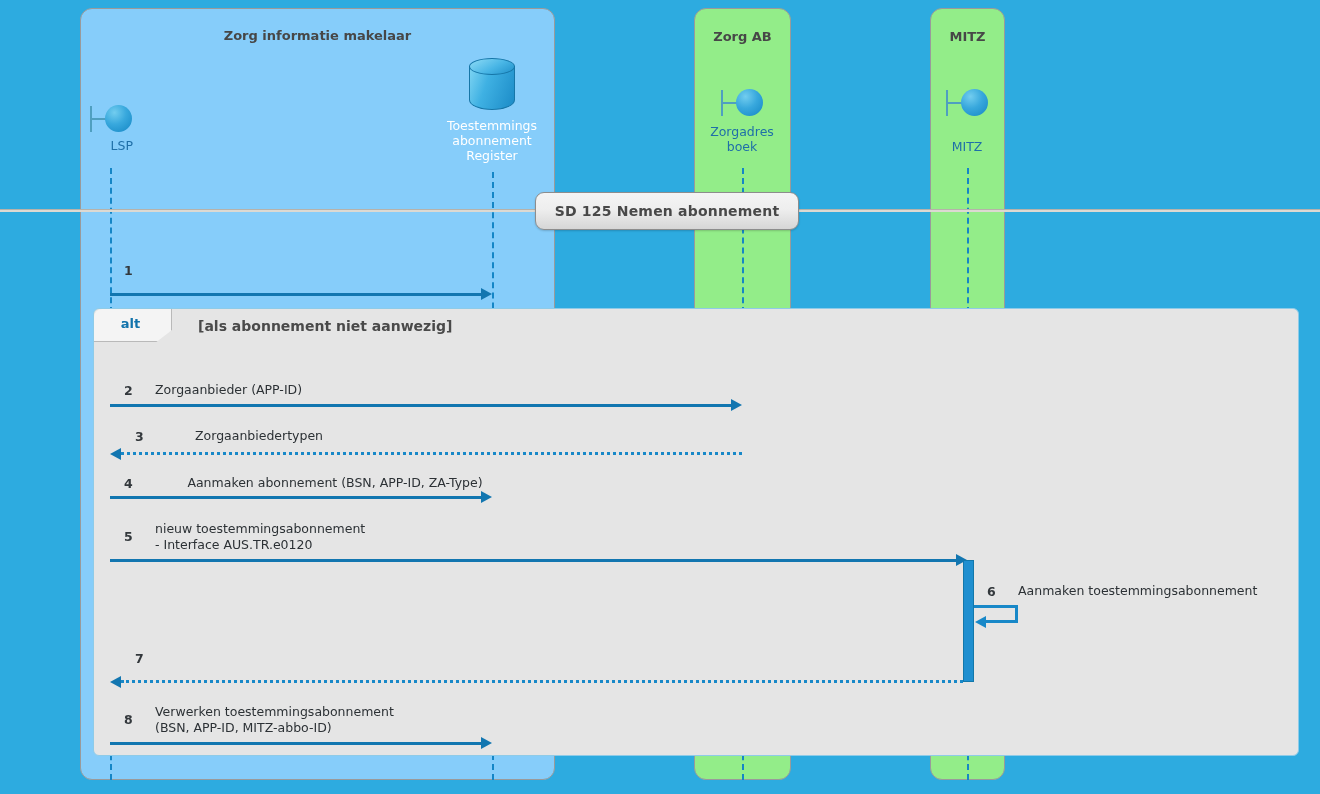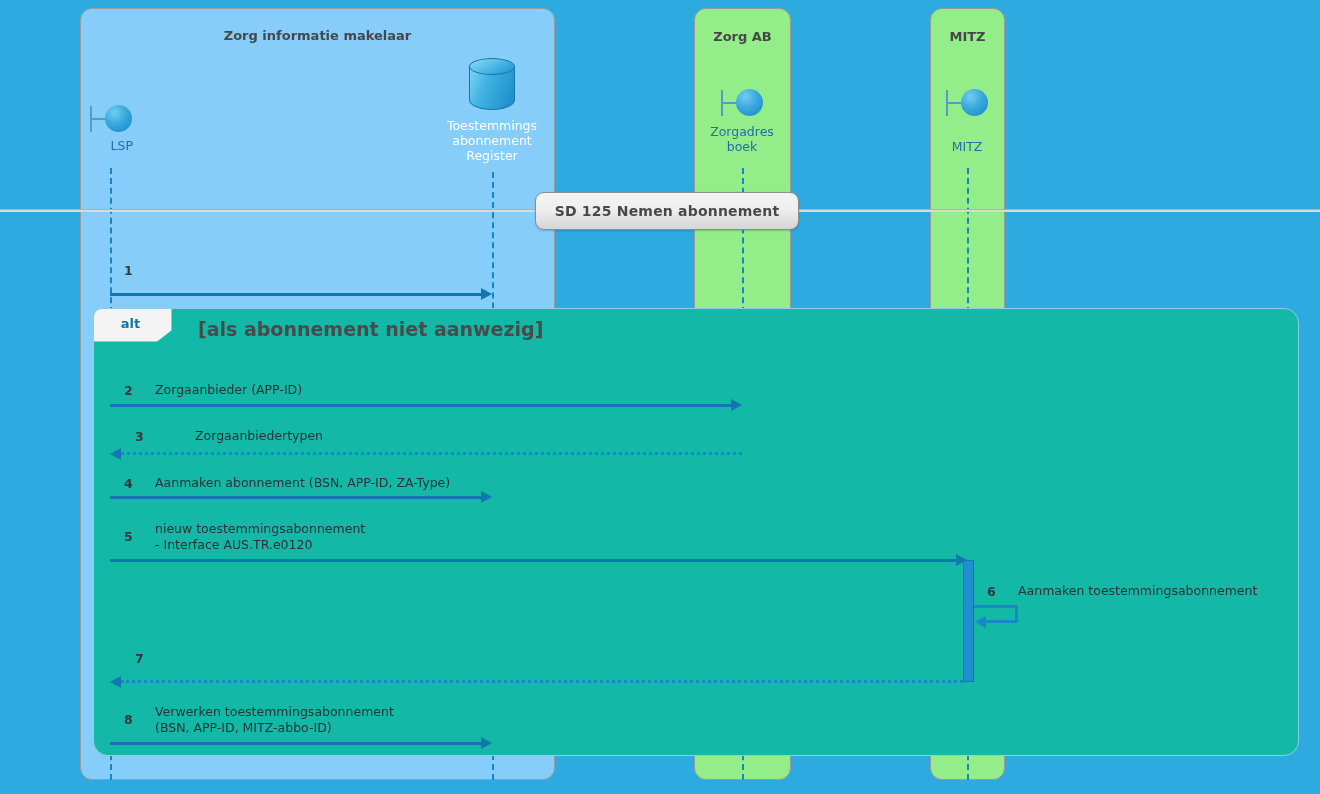--- a/index.html
+++ b/index.html
@@ -127,23 +127,23 @@
     align-items: center;
     justify-content: center;
     letter-spacing: 0.2px;
   }
 
   
   .alt-frame {
     position: absolute;
     left: 93px; top: 308px;
     width: 1206px; height: 448px;
-    background: #14b8a6;
+    background: #e5e5e5;
     border: 1px solid #8ecbe8;
-    border-radius: 15px;
+    border-radius: 6px;
   }
   .alt-tab {
     position: absolute;
     left: 0px; top: 0px;
     width: 78px; height: 33px;
     background: #f4f4f4;
     border-right: 1px solid #b9b9b9;
     border-bottom: 1px solid #b9b9b9;
     border-top-left-radius: 8px;
     clip-path: polygon(0 0, 100% 0, 100% 64%, 80% 100%, 0 100%);
@@ -153,21 +153,21 @@
     font-weight: bold;
     font-size: 13px;
     color: #1273ab;
     margin-left: -4px;
     margin-top: -3px;
   }
   .alt-guard {
     position: absolute;
     left: 104px; top: 9px;
     font-weight: bold;
-    font-size: 19px;
+    font-size: 14px;
     color: #4a4a4a;
   }
 
   
   .msg-line {
     position: absolute;
     height: 3px;
     background: #1276b0;
   }
   .msg-line.dotted {
@@ -299,21 +299,21 @@
   <div class="msg-text" style="left:155px; top:382px; width:330px;">Zorgaanbieder (APP-ID)</div>
   <div class="msg-line" style="left:110px; top:404px; width:622px;"></div>
   <div class="arrow-r" style="left:731px; top:399px;"></div>
 
   <div class="msg-num" style="left:135px; top:429px;">3</div>
   <div class="msg-text" style="left:165px; top:428px; width:330px;margin-left:30px;">Zorgaanbiedertypen</div>
   <div class="msg-line dotted" style="left:121px; top:452px; width:621px;"></div>
   <div class="arrow-l" style="left:110px; top:448px;"></div>
 
   <div class="msg-num" style="left:124px; top:476px;">4</div>
-  <div class="msg-text" style="left:155px; top:475px; width:360px;">Aanmaken abonnement (BSN, APP-ID, ZA-Type)</div>
+  <div class="msg-text" style="left:155px; top:475px; width:360px;text-align:center;">Aanmaken abonnement (BSN, APP-ID, ZA-Type)</div>
   <div class="msg-line" style="left:110px; top:496px; width:372px;"></div>
   <div class="arrow-r" style="left:481px; top:491px;"></div>
 
   <div class="msg-num" style="left:124px; top:529px;">5</div>
   <div class="msg-text" style="left:155px; top:521px; width:340px;">nieuw toestemmingsabonnement
 - Interface AUS.TR.e0120</div>
   <div class="msg-line" style="left:110px; top:559px; width:847px;"></div>
   <div class="arrow-r" style="left:956px; top:554px;"></div>
 
   <div class="activation" style="left:963px; top:560px; width:11px; height:122px;"></div>

